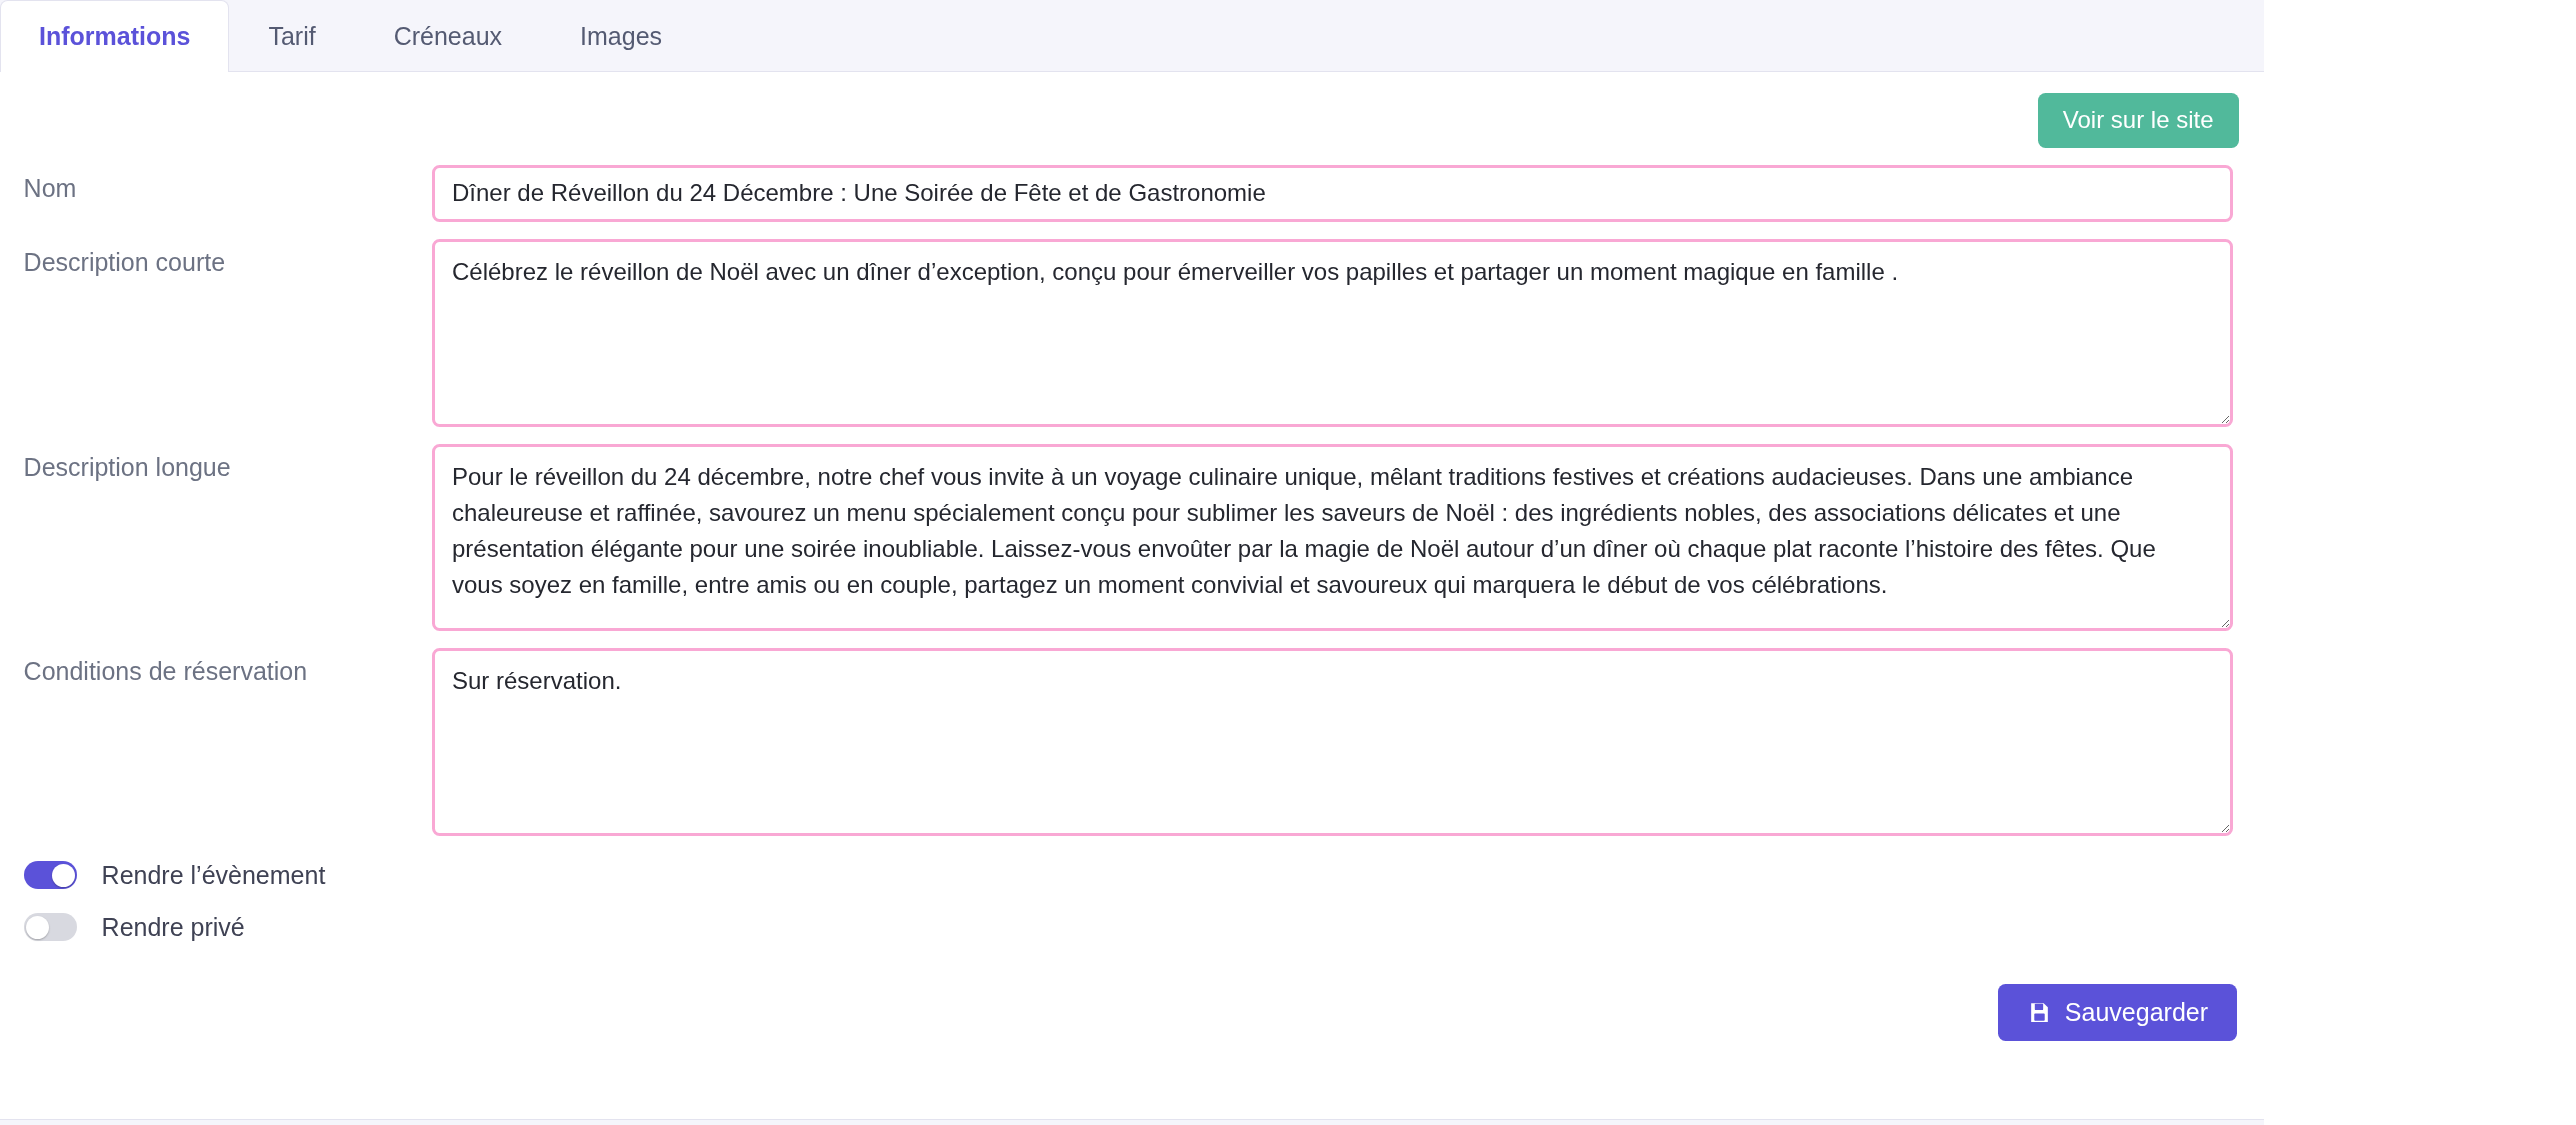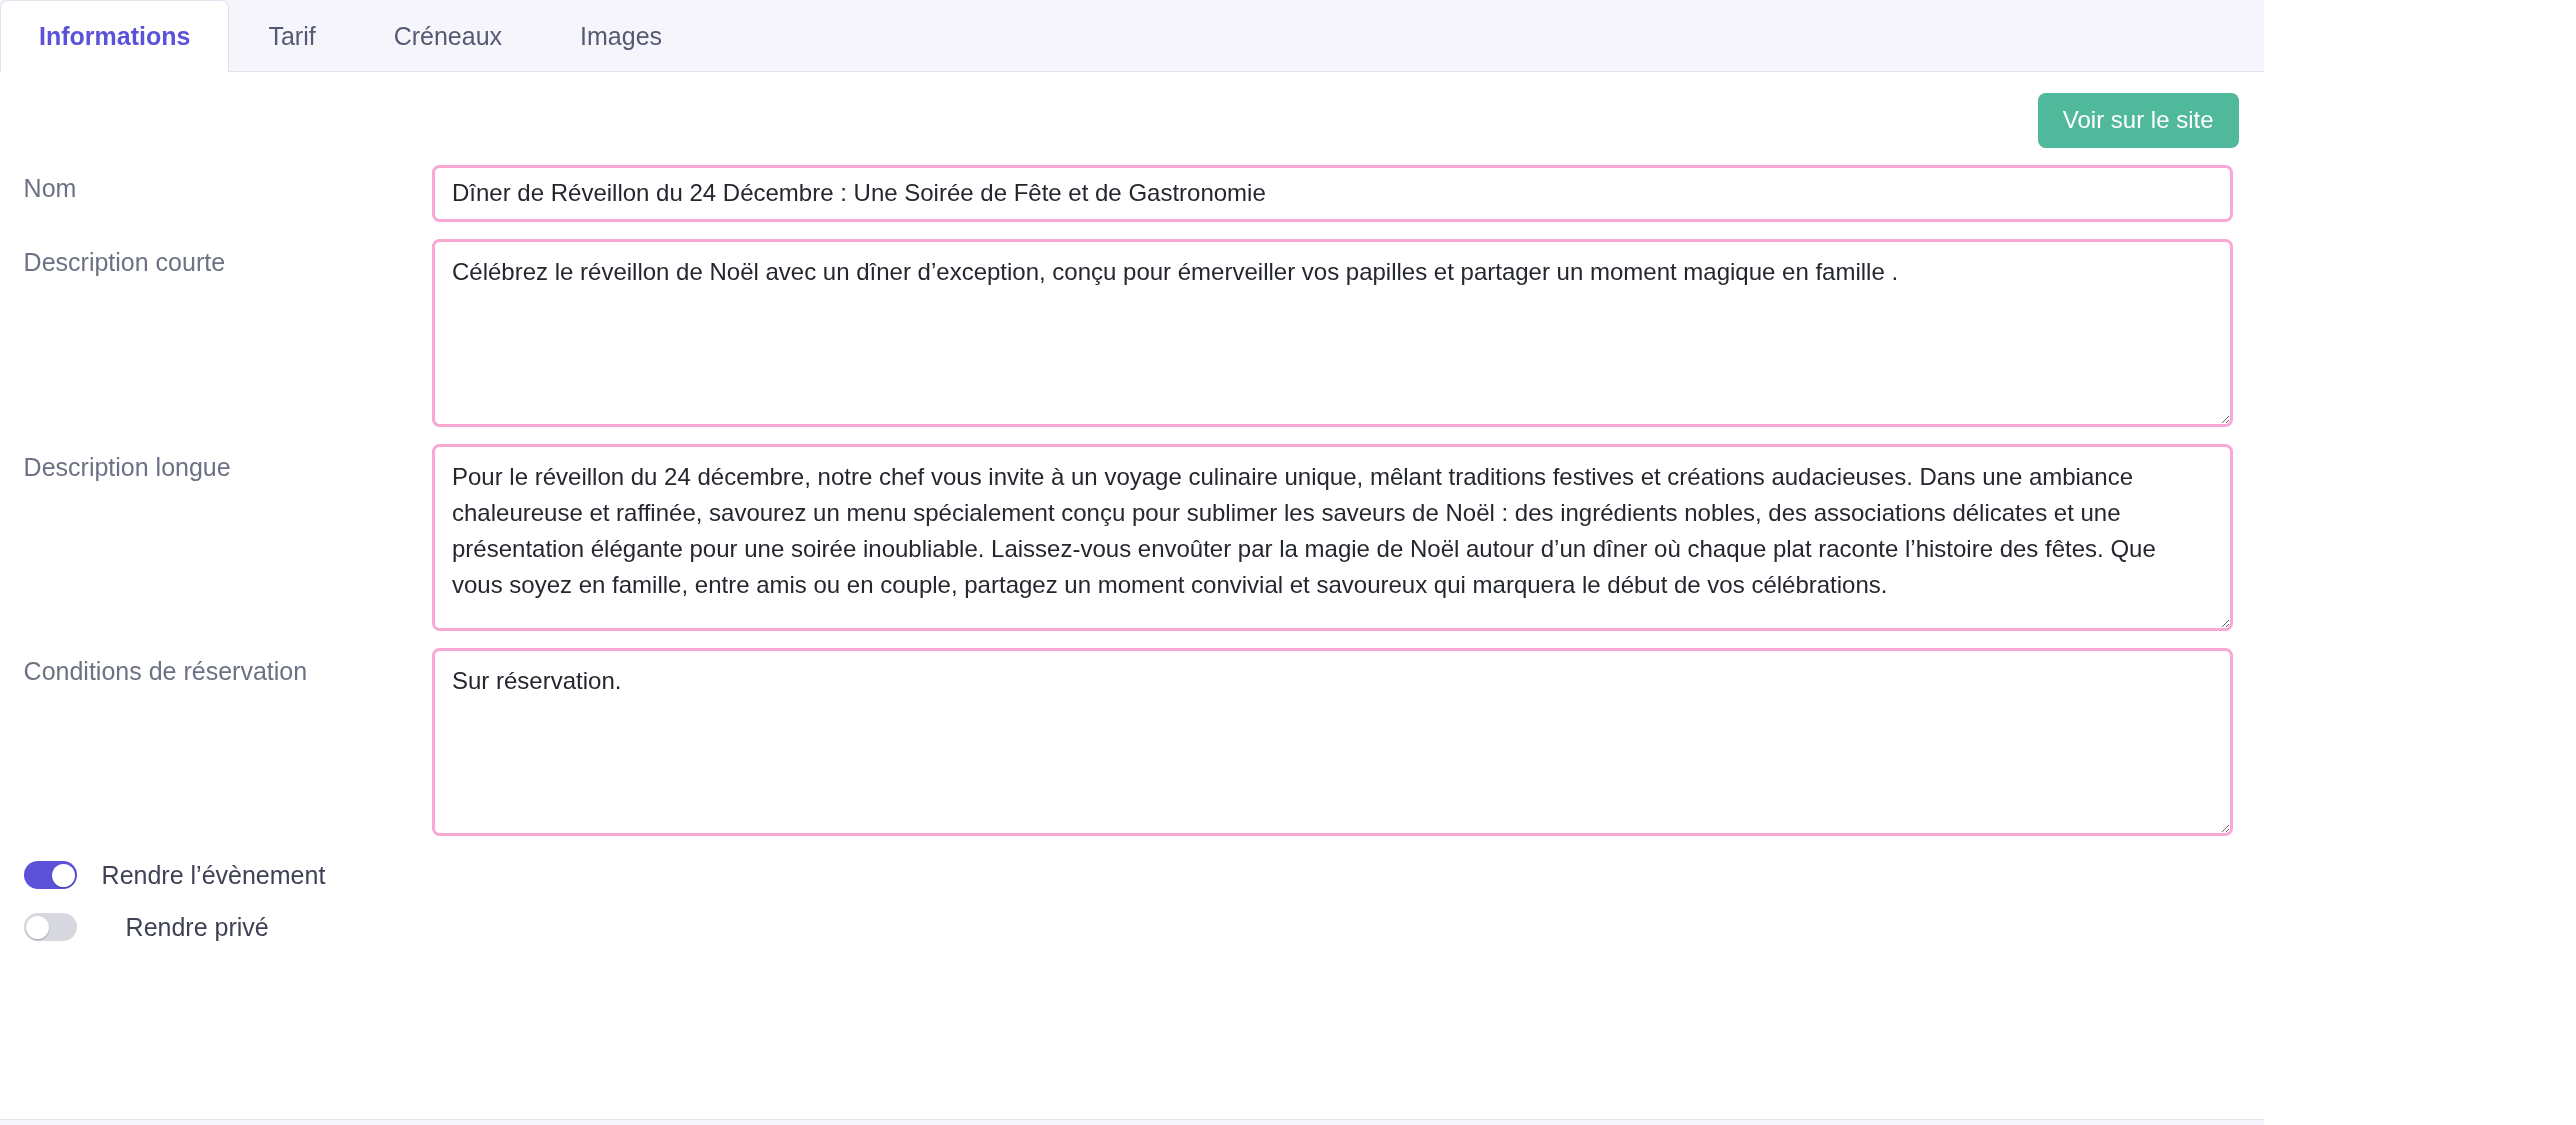--- a/index.html
+++ b/index.html
@@ -119,21 +119,21 @@
   textarea.ta-long { height: 187px; }
   textarea.ta-cond { height: 188px; }
 
   
   .toggle-row {
     display: flex;
     align-items: center;
     margin-top: 25px;
     padding-left: 7.6px;
   }
-  .toggle-row.second { margin-top: 23px; gap: 24px; }
+  .toggle-row.second { margin-top: 23px; }
   .switch {
     width: 53px;
     height: 28.6px;
     border-radius: 14.3px;
     background: #d8d9e0;
     position: relative;
     flex: 0 0 53px;
     cursor: pointer;
     transition: background .15s;
   }
@@ -250,18 +250,30 @@
       <div class="toggle-label">Rendre l’évènement</div>
     </div>
 
     <div class="toggle-row second">
       <div class="switch">
         <span class="knob"></span>
       </div>
       <div class="toggle-label">Rendre privé</div>
     </div>
 
+    <div class="savebar">
+      <button class="btn-save">
+        <span class="save-icon">
+          <svg width="25" height="25" viewBox="0 0 24 24" fill="none" aria-hidden="true">
+            <path d="M4 3h12l4 4v14H4V3z" fill="#ffffff"></path>
+            <rect x="7.5" y="3.6" width="8" height="6" rx="0.8" fill="#5b52d9"></rect>
+            <rect x="7" y="13" width="10" height="7" rx="0.8" fill="#5b52d9"></rect>
+          </svg>
+        </span>
+        <span>Sauvegarder</span>
+      </button>
+    </div>
 
   </div>
 
   <div class="footer-rule"></div>
 </div>
 
 
 </body></html>

